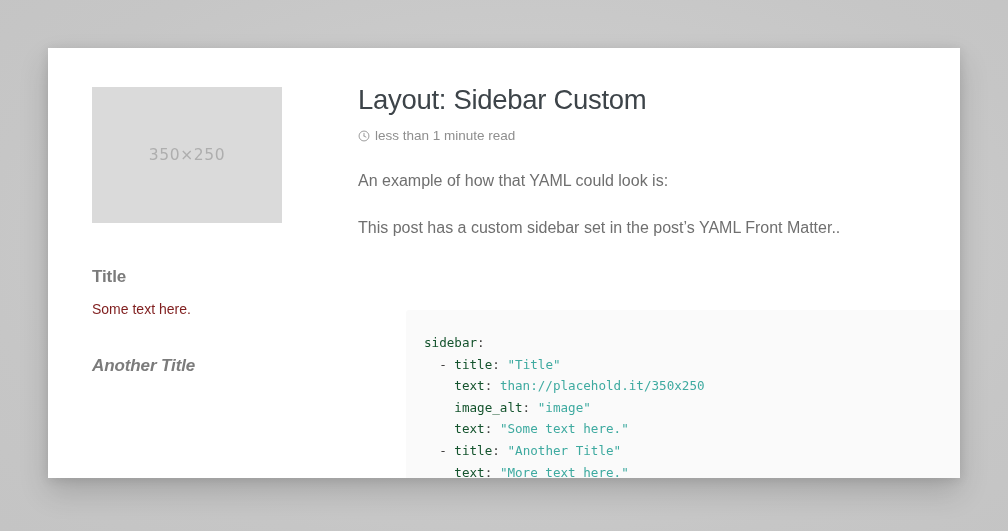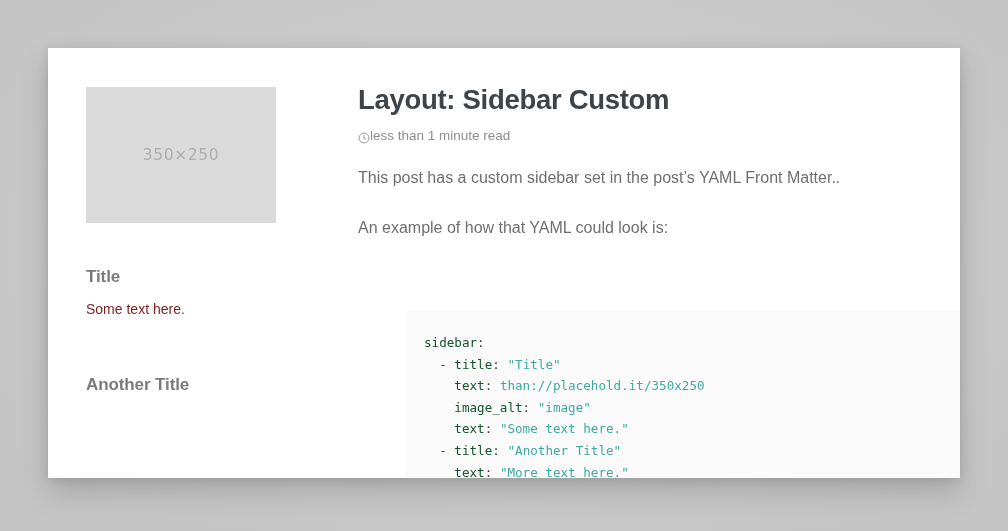--- a/index.html
+++ b/index.html
@@ -38,21 +38,21 @@
 
   #card-inner {
     position: relative;
     width: 100%;
     height: 100%;
   }
 
   
   #sidebar {
     position: absolute;
-    left: 38px;
+    left: 44px;
     top: 39px;
     width: 192px;
   }
 
   #sidebar-thumb {
     width: 190px;
     height: 136px;
     background: #dadada;
     display: flex;
     align-items: center;
@@ -76,43 +76,44 @@
   }
 
   .sidebar-text {
     color: #7f1d1d;
     font-size: 14px;
     font-weight: normal;
   }
 
   #sb-title-1      { margin-top: 44px; }
   #sb-text-1       { margin-top: 14px; }
-  #sb-title-2      { margin-top: 58px; }
+  #sb-title-2      { margin-top: 39px; font-style: italic; }
   #sb-text-2       { margin-top: 15px; }
 
   
   #main {
     position: absolute;
     left: 310px;
     top: 36px;
     right: 0;
     bottom: 0;
   }
 
   #post-title {
     color: #3d4449;
     font-size: 27.5px;
-    font-weight: bold;
+    font-weight: normal;
     letter-spacing: -0.3px;
     line-height: 1.18;
   }
 
   #meta-row {
     display: flex;
-    align-items: center;
+    align-items: flex-start;
+    gap: 5px;
     margin-top: 12px;
   }
 
   #clock-icon {
     display: inline-block;
     width: 12px;
     height: 12px;
     flex: 0 0 auto;
     position: relative;
     top: 0px;
@@ -191,23 +192,23 @@
         <span id="clock-icon">
           <svg width="12" height="12" viewBox="0 0 16 16" aria-hidden="true">
             <circle cx="8" cy="8" r="6.6" fill="none" stroke="#9a9a9a" stroke-width="1.3"></circle>
             <line x1="8" y1="8" x2="8" y2="4.4" stroke="#9a9a9a" stroke-width="1.3" stroke-linecap="round"></line>
             <line x1="8" y1="8" x2="10.6" y2="9.4" stroke="#9a9a9a" stroke-width="1.3" stroke-linecap="round"></line>
           </svg>
         </span>
         <span id="meta-text">less than 1 minute read</span>
       </div>
 
+      <p id="para-2" class="body-paragraph">An example of how that YAML could look is:</p>
+
       <p id="para-1" class="body-paragraph">This post has a custom sidebar set in the post’s YAML Front Matter..</p>
-
-      <p id="para-2" class="body-paragraph">An example of how that YAML could look is:</p>
 
       <div id="code-block">
         <div id="code-pre"><span class="tok-key">sidebar</span><span class="tok-punct">:</span>
   <span class="tok-dash">-</span> <span class="tok-key">title</span><span class="tok-punct">:</span> <span class="tok-val">"Title"</span>
     <span class="tok-key">text</span><span class="tok-punct">:</span> <span class="tok-val">than://placehold.it/350x250</span>
     <span class="tok-key">image_alt</span><span class="tok-punct">:</span> <span class="tok-val">"image"</span>
     <span class="tok-key">text</span><span class="tok-punct">:</span> <span class="tok-val">"Some text here."</span>
   <span class="tok-dash">-</span> <span class="tok-key">title</span><span class="tok-punct">:</span> <span class="tok-val">"Another Title"</span>
     <span class="tok-key">text</span><span class="tok-punct">:</span> <span class="tok-val">"More text here."</span></div>
       </div>

